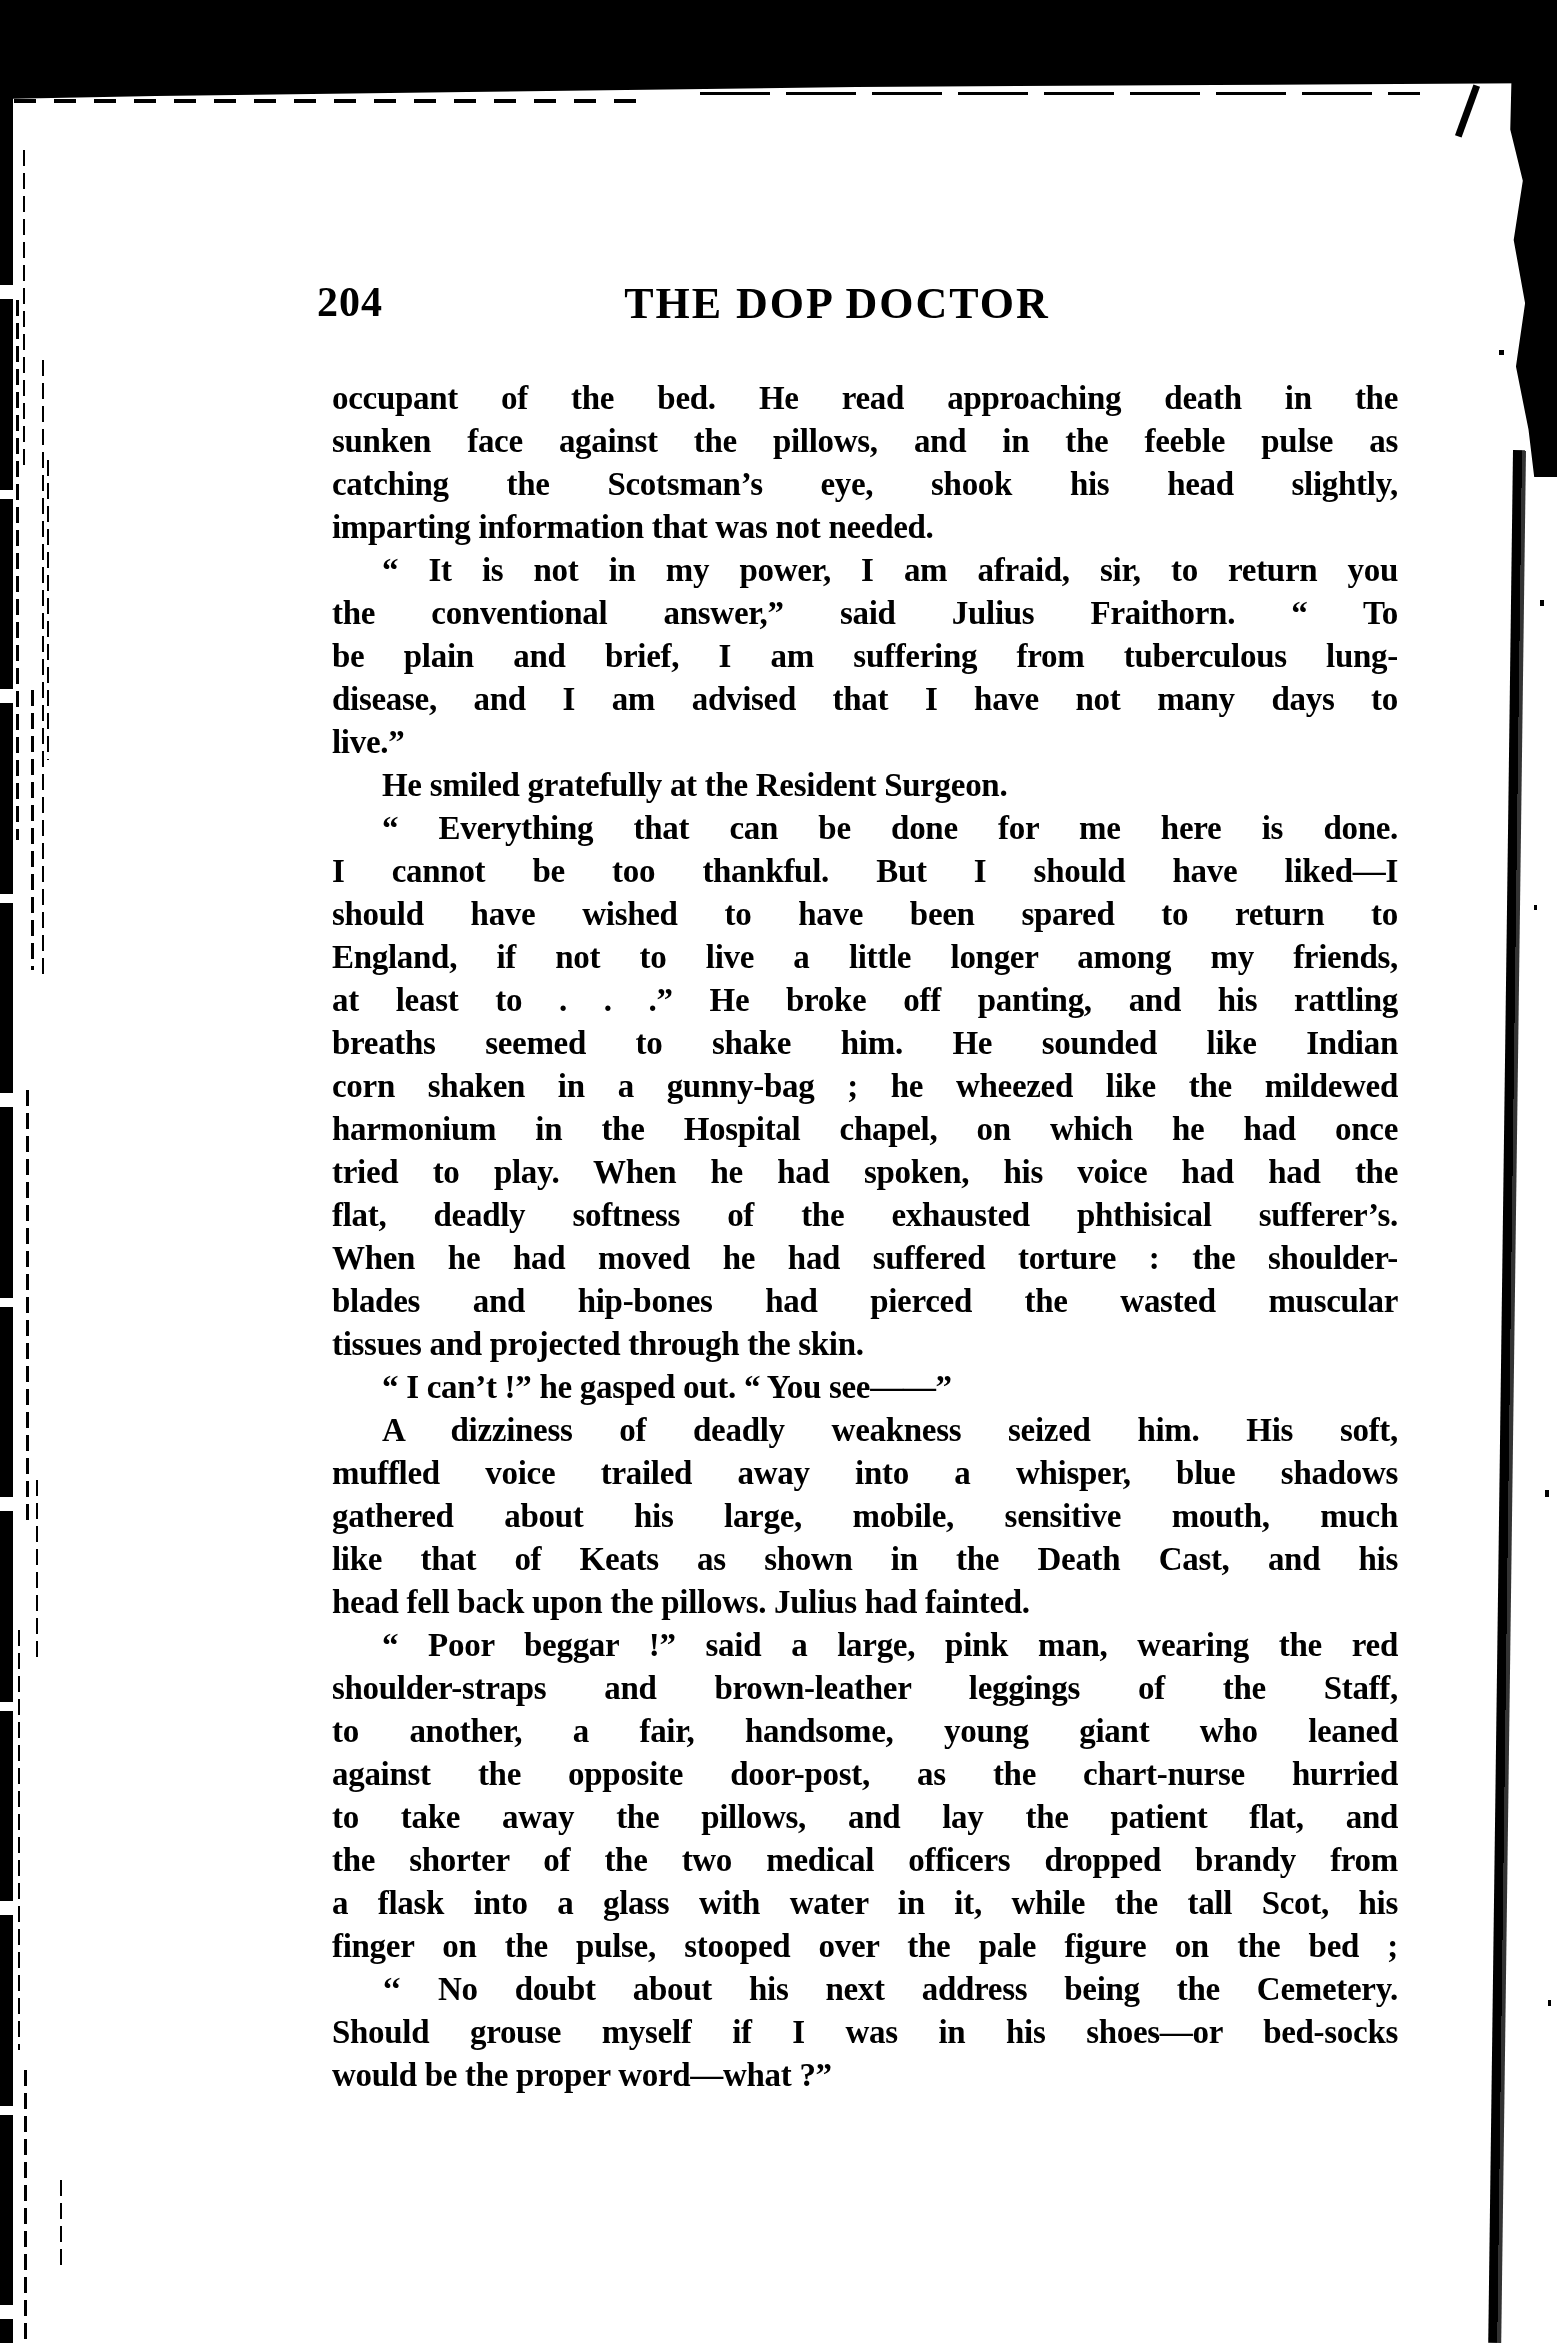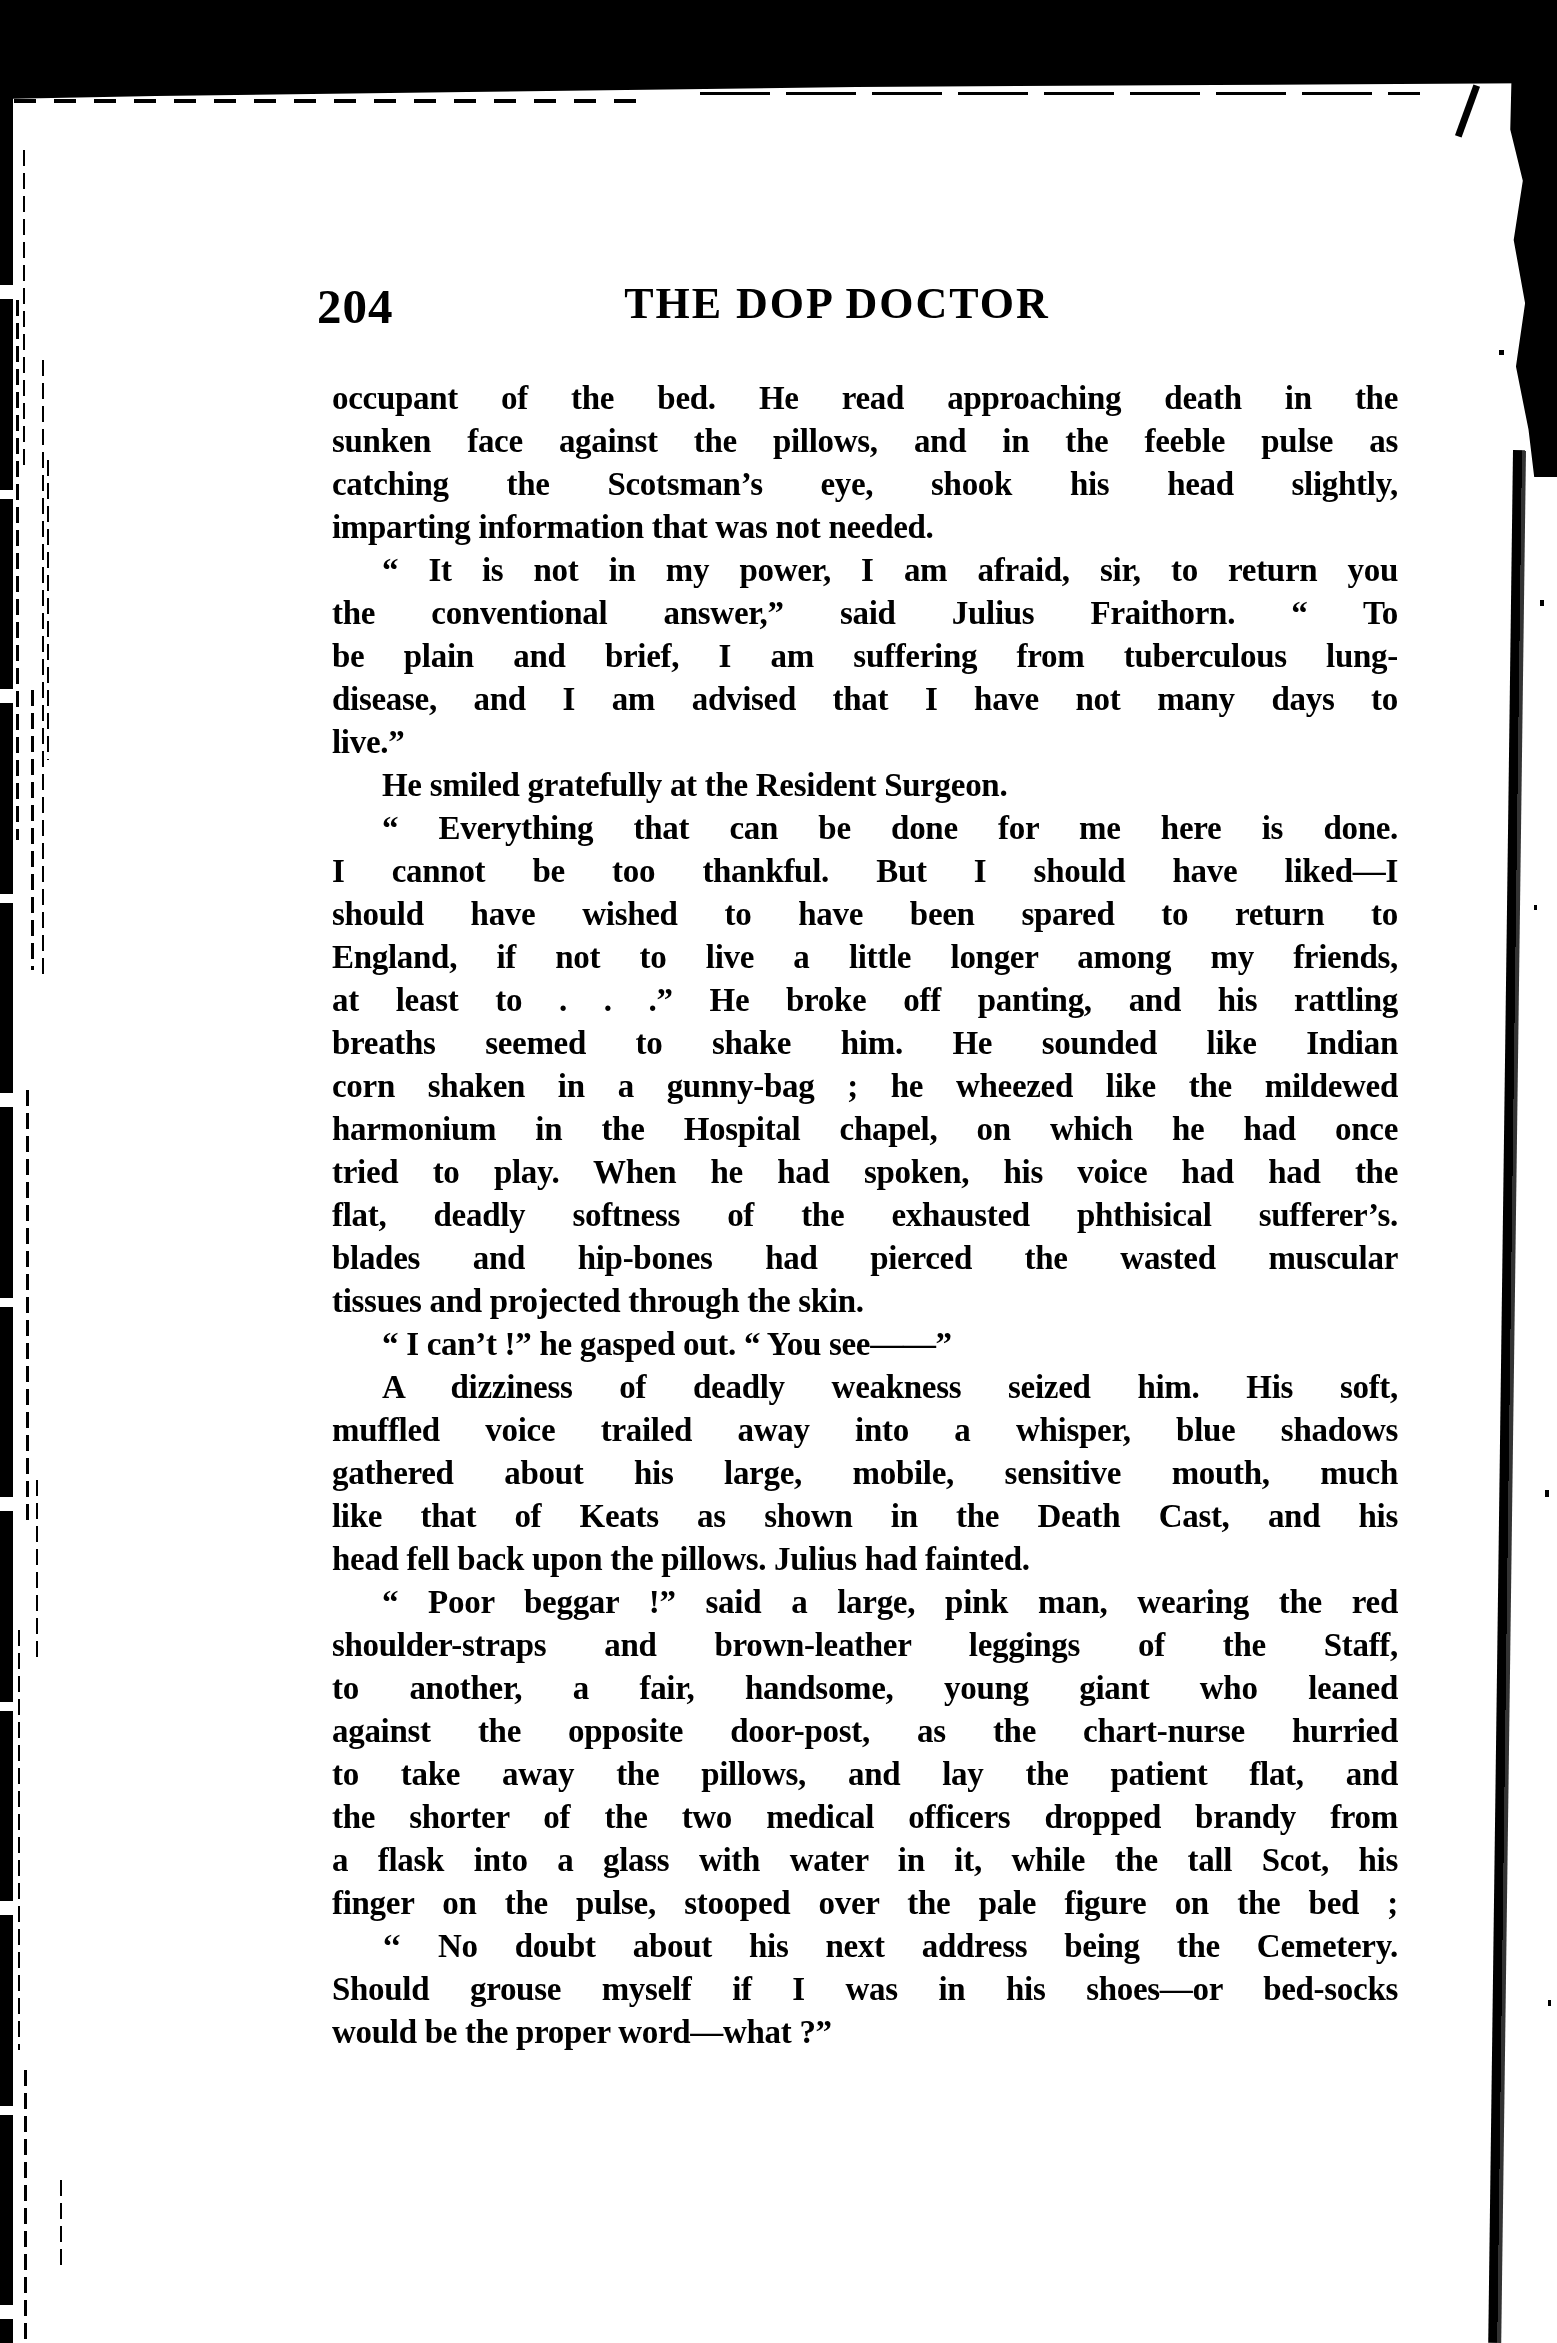--- a/index.html
+++ b/index.html
@@ -56,21 +56,21 @@
   .p2 { left:1534px; top:905px;  width:3px; height:5px; }
   .p3 { left:1545px; top:1490px; width:4px; height:7px; }
   .p4 { left:1499px; top:350px;  width:5px; height:5px; }
   .p5 { left:1548px; top:2000px; width:3px; height:6px; }
 
   
   .page-inner { position:absolute; left:332px; top:278px; width:1066px; }
   .header-row { position:relative; height:42px; }
   .page-number {
     position:absolute; left:-15px; top:0;
-    font-size:49px; font-weight:bold; letter-spacing:1px;
+    font-size:42px; font-weight:bold; letter-spacing:1px;
   }
   .running-title {
     position:absolute; left:50%; top:0; transform:translateX(-50%);
     margin-left:-28px; white-space:nowrap;
     font-size:44px; font-weight:bold; letter-spacing:2px;
   }
   .text-block { margin-top:57px; }
   .line {
     font-size:33px; font-weight:bold; letter-spacing:-0.3px;
     line-height:43px; height:43px; white-space:normal;
@@ -127,20 +127,21 @@
         <div class="line indent">“ Everything that can be done for me here is done.</div>
         <div class="line">I cannot be too thankful.  But I should have liked—I</div>
         <div class="line">should have wished to have been spared to return to</div>
         <div class="line">England, if not to live a little longer among my friends,</div>
         <div class="line">at least to . . .”  He broke off panting, and his rattling</div>
         <div class="line">breaths seemed to shake him.  He sounded like Indian</div>
         <div class="line">corn shaken in a gunny-bag ; he wheezed like the mildewed</div>
         <div class="line">harmonium in the Hospital chapel, on which he had once</div>
         <div class="line">tried to play.  When he had spoken, his voice had had the</div>
         <div class="line">flat, deadly softness of the exhausted phthisical sufferer’s.</div>
+        <div class="line">When he had moved he had suffered torture : the shoulder-</div>
         <div class="line">blades and hip-bones had pierced the wasted muscular</div>
         <div class="line last">tissues and projected through the skin.</div>
         <div class="line indent last">“ I can’t !” he gasped out.  “ You see——”</div>
         <div class="line indent">A dizziness of deadly weakness seized him.  His soft,</div>
         <div class="line">muffled voice trailed away into a whisper, blue shadows</div>
         <div class="line">gathered about his large, mobile, sensitive mouth, much</div>
         <div class="line">like that of Keats as shown in the Death Cast, and his</div>
         <div class="line last">head fell back upon the pillows.  Julius had fainted.</div>
         <div class="line indent">“ Poor beggar !” said a large, pink man, wearing the red</div>
         <div class="line">shoulder-straps and brown-leather leggings of the Staff,</div>

